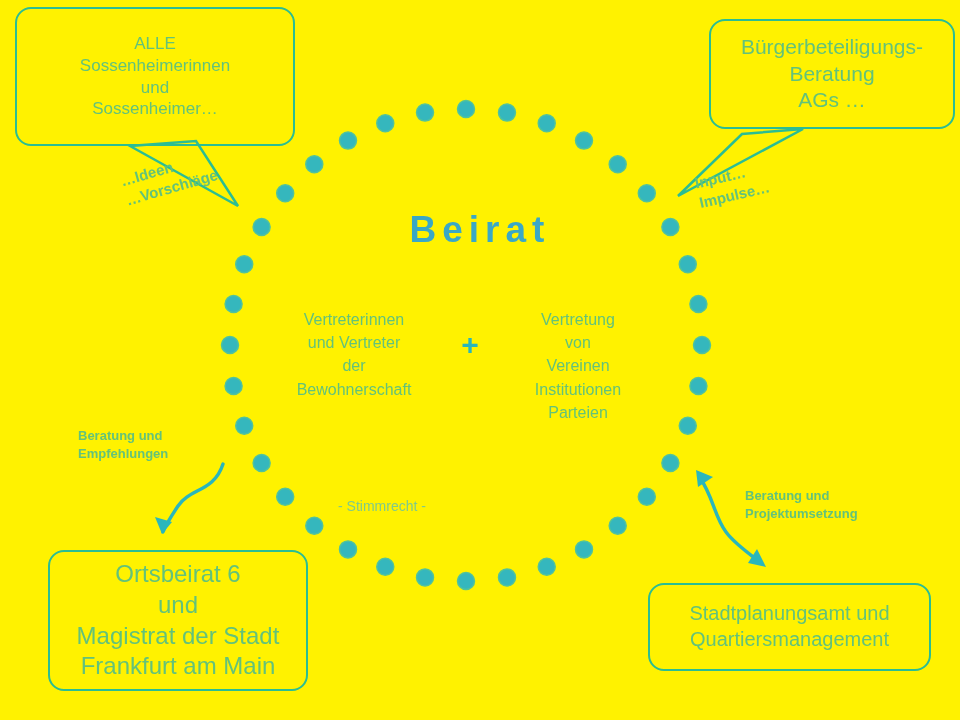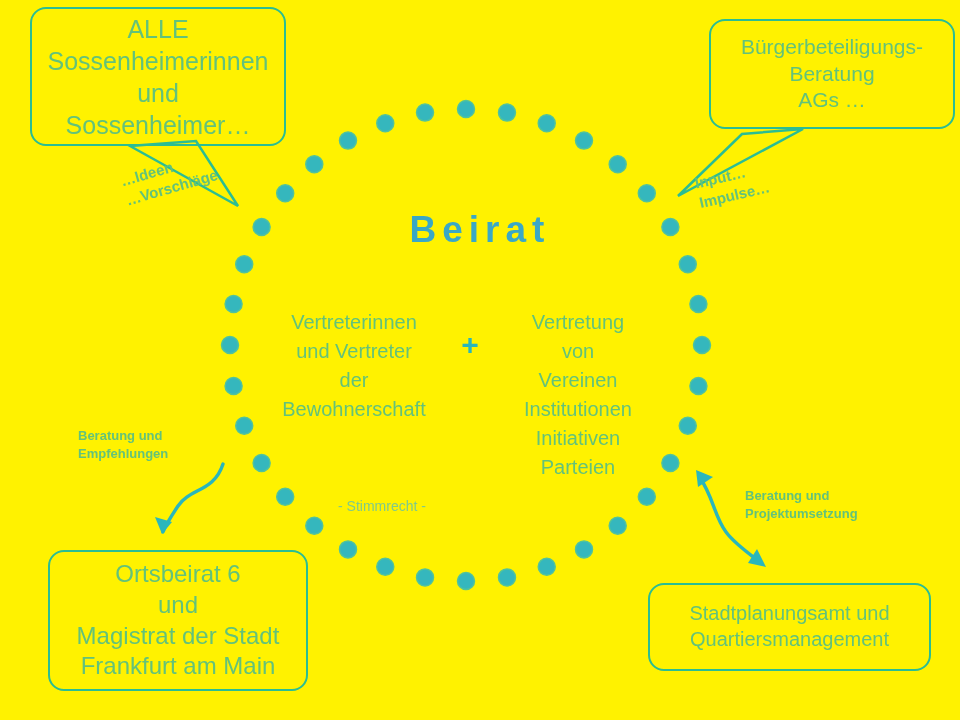--- a/index.html
+++ b/index.html
@@ -44,22 +44,22 @@
     flex-direction: column;
     align-items: center;
     justify-content: center;
     text-align: center;
     color: #63c27a;
     line-height: 1.28;
   }
   .box .line { display: block; white-space: nowrap; }
 
   #bubble-residents {
-    left: 30px; top: 7px; width: 256px; height: 139px;
-    font-size: 25px;
+    left: 15px; top: 7px; width: 280px; height: 139px;
+    font-size: 17px;
   }
   #bubble-workshops {
     left: 709px; top: 19px; width: 246px; height: 110px;
     font-size: 21px;
   }
   #box-ortsbeirat {
     left: 48px; top: 550px; width: 260px; height: 141px;
     font-size: 24px;
   }
   #box-stadtplanung {
@@ -75,21 +75,21 @@
     text-align: center;
     font-size: 37px;
     font-weight: bold;
     letter-spacing: 6px;
     color: #3aa8c6;
   }
   .col {
     position: absolute;
     text-align: center;
     color: #63c27a;
-    font-size: 20px;
+    font-size: 16px;
     line-height: 1.45;
   }
   #col-left  { left: 255px; top: 308px; width: 198px; }
   #col-right { left: 478px; top: 308px; width: 200px; }
   #plus-sign {
     position: absolute;
     left: 440px; top: 328px; width: 60px;
     text-align: center;
     font-size: 30px;
     font-weight: bold;
@@ -219,21 +219,20 @@
     <div>Bewohnerschaft</div>
   </div>
 
   <div id="plus-sign">+</div>
 
   <div class="col" id="col-right">
     <div>Vertretung</div>
     <div>von</div>
     <div>Vereinen</div>
     <div>Institutionen</div>
-    <div>Initiativen</div>
     <div>Parteien</div>
   </div>
 
   <div id="stimmrecht">- Stimmrecht -</div>
 
   <div class="annot" id="annot-beratung-left">
     <div>Beratung und</div>
     <div>Empfehlungen</div>
   </div>
 

